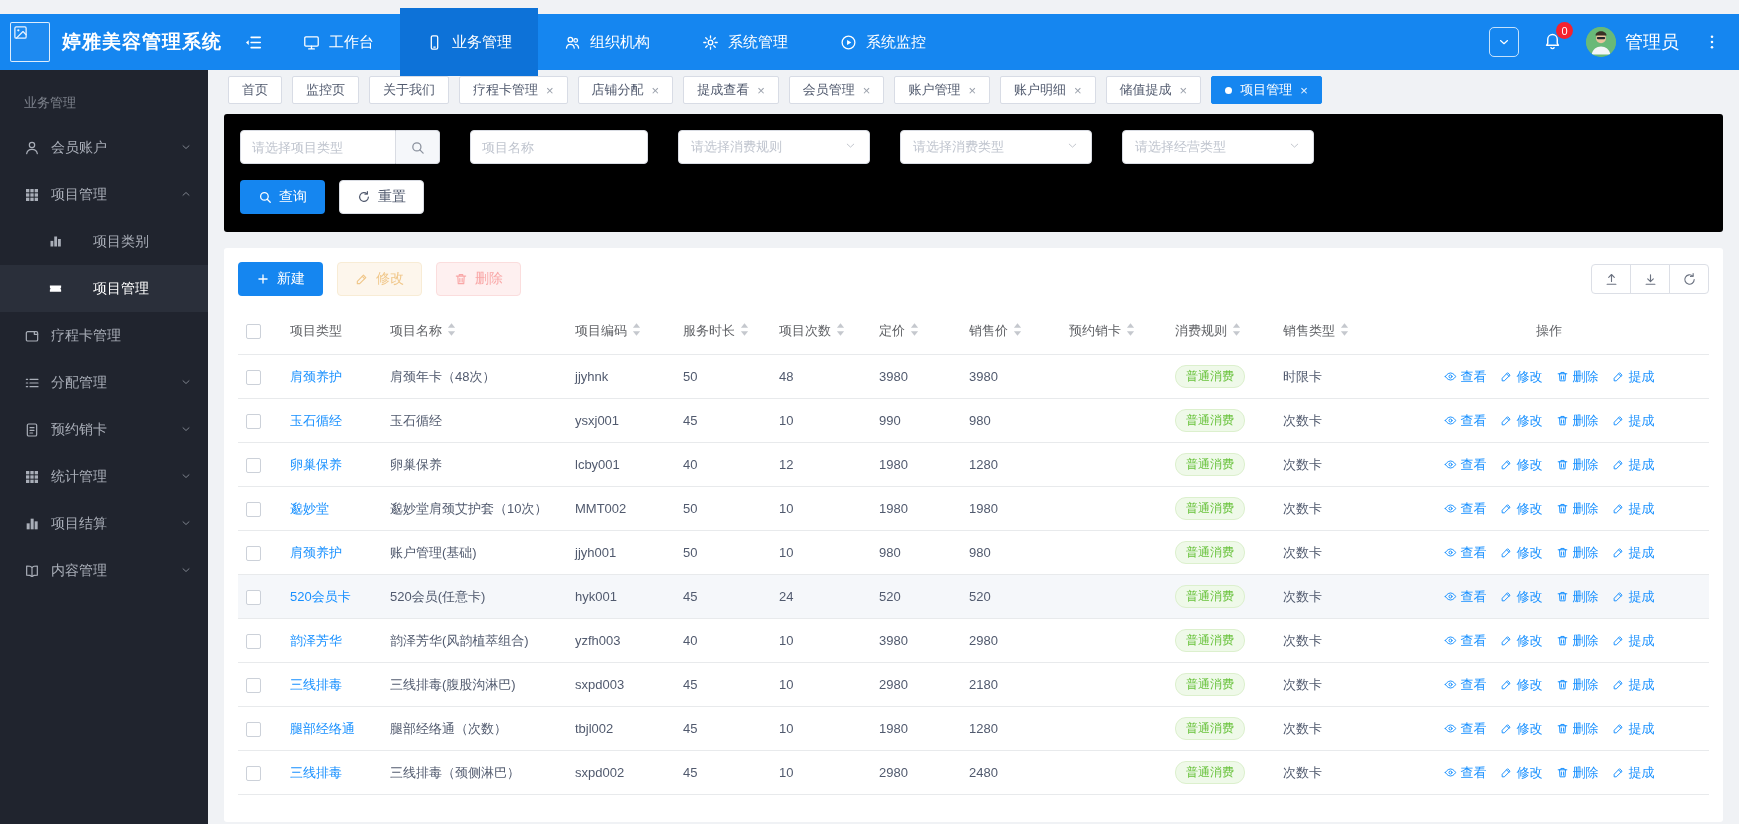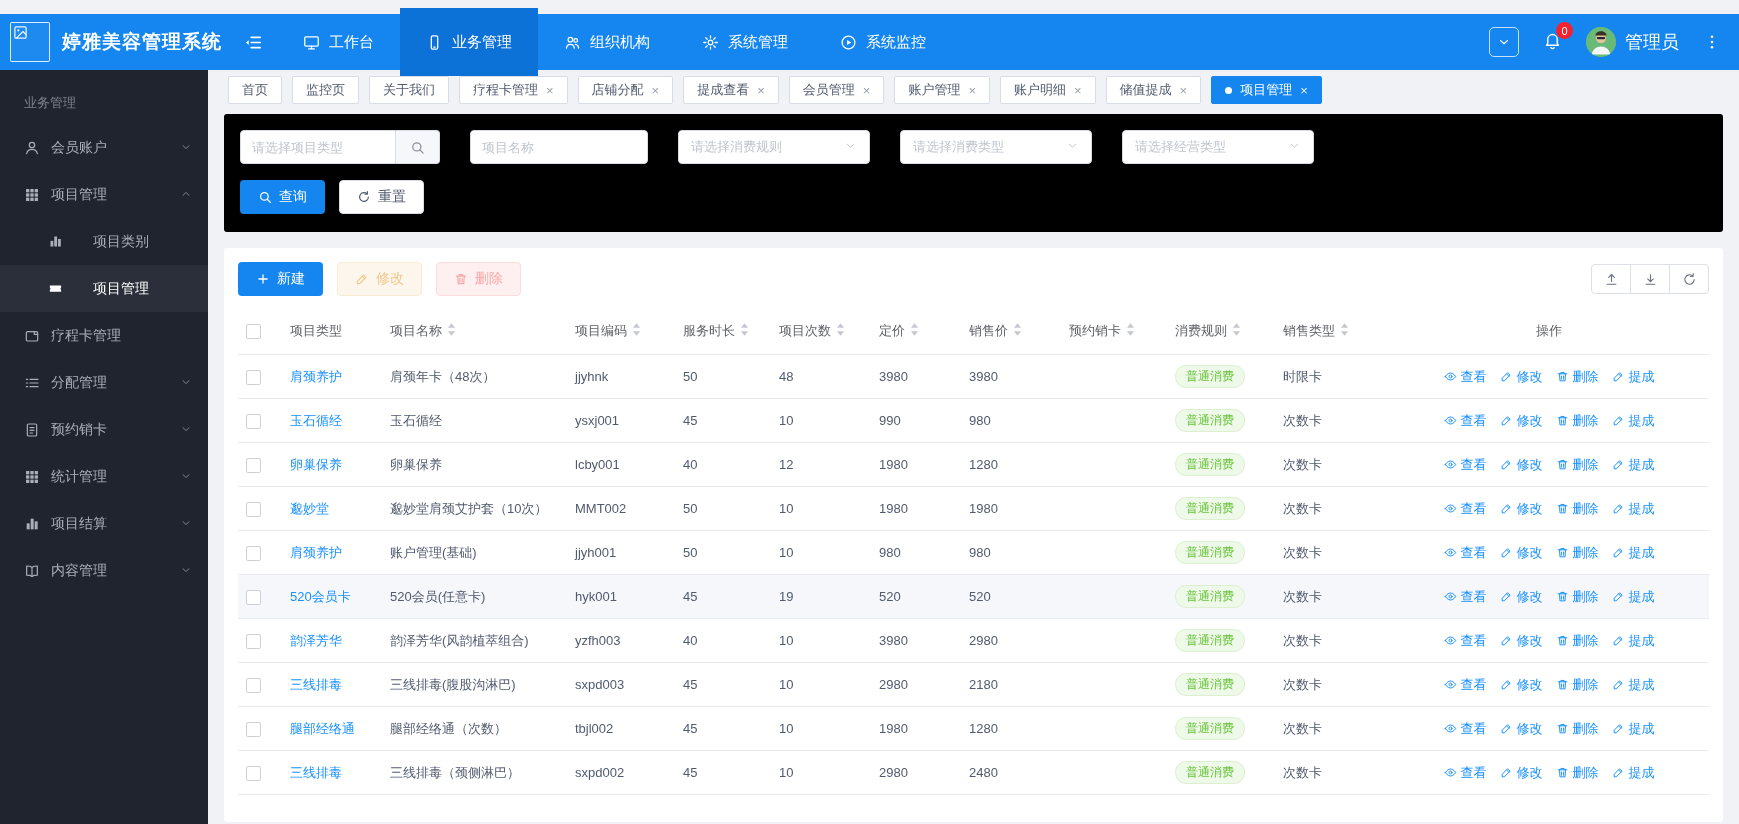--- a/index.html
+++ b/index.html
@@ -854,21 +854,21 @@
                     </span>
                   </span>
                 </td>
               </tr>
               <tr class="highlight">
                 <td><span class="cb"></span></td>
                 <td><span class="type-link">520会员卡</span></td>
                 <td>520会员(任意卡)</td>
                 <td>hyk001</td>
                 <td>45</td>
-                <td>19</td>
+                <td>24</td>
                 <td>520</td>
                 <td>520</td>
                 <td></td>
                 <td><span class="badge-green">普通消费</span></td>
                 <td>次数卡</td>
                 <td class="c">
                   <span class="actions">
                     <span class="action-link">
                       <span class="icn">
                         <svg viewBox="0 0 24 24" width="13" height="13" fill="none" stroke="currentColor" stroke-width="1.8" stroke-linecap="round" stroke-linejoin="round">

